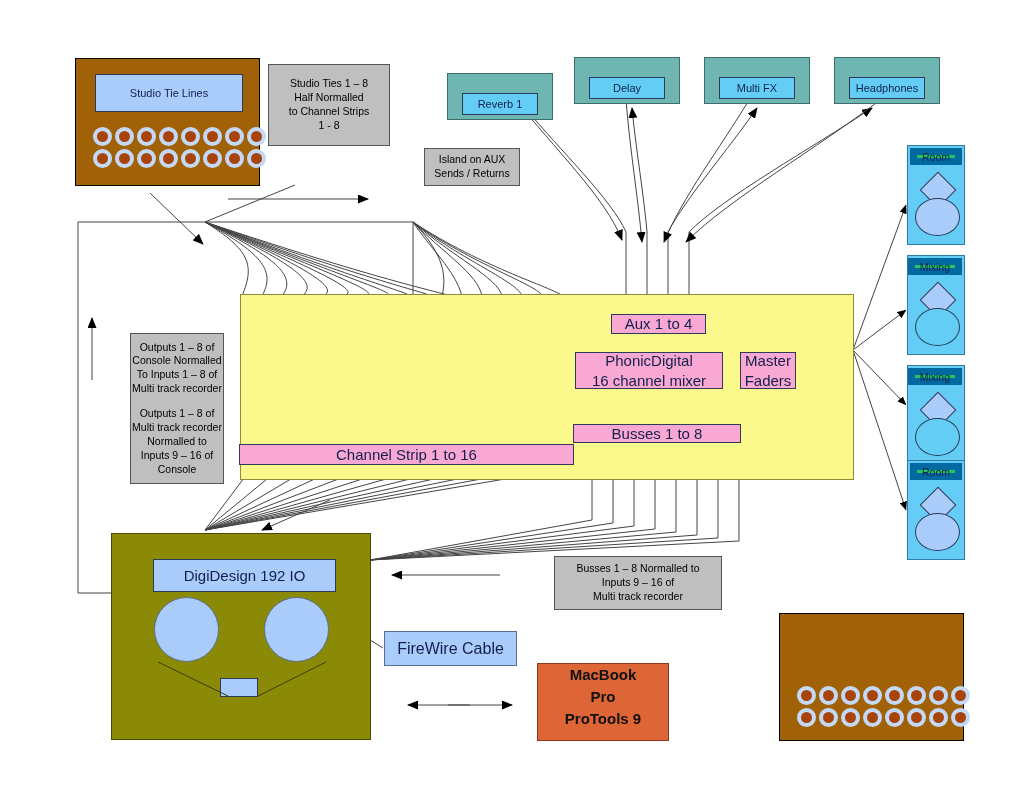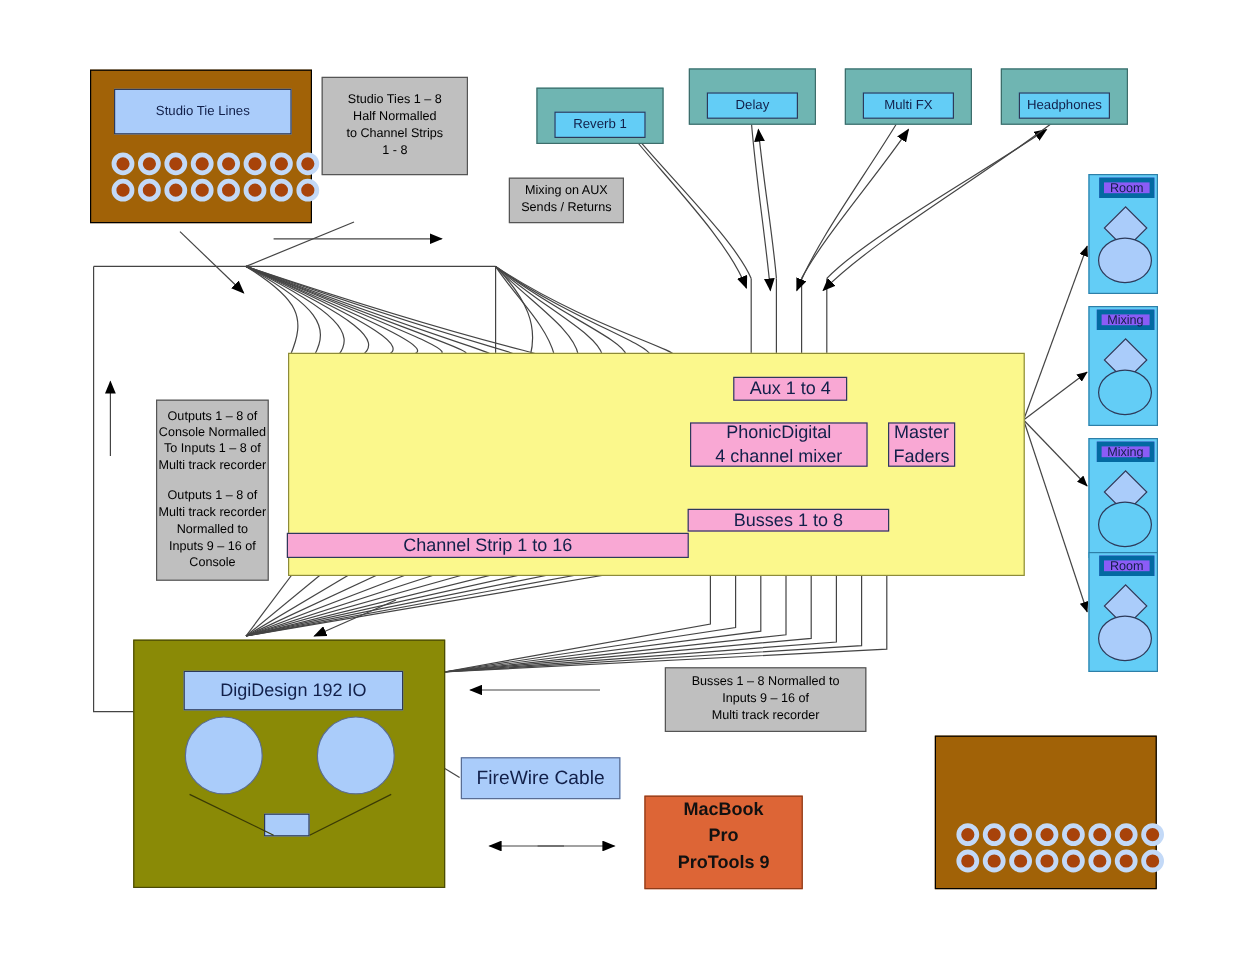--- a/index.html
+++ b/index.html
@@ -20,22 +20,22 @@
            text-align:center;color:#000;font-size:10.5px;line-height:1.32;box-sizing:border-box;}
   .fxbox{position:absolute;background:#6fb5b2;border:1px solid #3d6d6b;box-sizing:border-box;}
   .fxlabel{position:absolute;left:14px;right:14px;top:19px;height:22px;background:#63cdf6;
            border:1px solid #2d3a5a;display:flex;align-items:center;justify-content:center;
            font-size:11px;color:#12204a;box-sizing:border-box;}
   .console{position:absolute;background:#fbf88c;border:1px solid #8d8b3a;box-sizing:border-box;}
   .cyanbox{position:absolute;background:#f9a8d4;border:1px solid #2d3a5a;
            display:flex;align-items:center;justify-content:center;text-align:center;
            color:#12204a;font-size:15px;line-height:1.3;box-sizing:border-box;}
   .speaker{position:absolute;background:#63cdf6;border:1px solid #2d7fa8;box-sizing:border-box;}
-  .spklabel{position:absolute;right:2px;top:2px;height:17px;padding:0 5px;background:#8b5cf6;
-            border:4px solid #0369a1;display:flex;align-items:center;justify-content:center;
+  .spklabel{position:absolute;right:2px;top:2px;height:17px;padding:0 5px;background:#22c55e;
+            border:7px solid #0369a1;display:flex;align-items:center;justify-content:center;
             font-size:10.5px;color:#12204a;box-sizing:border-box;}
   .tweeter{position:absolute;width:26px;height:26px;background:#aaccfa;border:1px solid #2d3a5a;
            transform:rotate(45deg);box-sizing:border-box;}
   .woofer{position:absolute;border-radius:50%;border:1px solid #2d3a5a;box-sizing:border-box;}
   .olive{position:absolute;background:#8a8a06;border:1px solid #4a4a05;box-sizing:border-box;}
   .ocircle{position:absolute;border-radius:50%;background:#aaccfa;border:1px solid #5a6d93;box-sizing:border-box;}
   .orange{position:absolute;background:#dd6536;border:1px solid #8c3b1a;
           display:flex;align-items:center;text-align:center;
           color:#111;font-size:15px;line-height:1.45;box-sizing:border-box;font-weight:bold;}
   .fwbox{position:absolute;background:#aaccfa;border:1px solid #5a6d93;
@@ -191,21 +191,21 @@
   </div>
 
   <div class="graybox" style="left:268px;top:64px;width:122px;height:82px;">
     <span>Studio Ties 1 – 8</span>
     <span>Half Normalled</span>
     <span>to Channel Strips</span>
     <span>1 - 8</span>
   </div>
 
   <div class="graybox" style="left:424px;top:148px;width:96px;height:38px;">
-    <span>Mixing on AUX</span>
+    <span>Island on AUX</span>
     <span>Sends / Returns</span>
   </div>
 
   <div class="graybox" style="left:130px;top:333px;width:94px;height:151px;">
     <span>Outputs 1 – 8 of</span>
     <span>Console Normalled</span>
     <span>To Inputs 1 – 8 of</span>
     <span>Multi track recorder</span>
     <span style="height:11px;"></span>
     <span>Outputs 1 – 8 of</span>
@@ -233,21 +233,21 @@
   <div class="fxbox" style="left:834px;top:57px;width:106px;height:47px;">
     <div class="fxlabel">Headphones</div>
   </div>
 
   <div class="console" style="left:240px;top:294px;width:614px;height:186px;"></div>
 
   <div class="cyanbox" style="left:611px;top:314px;width:95px;height:20px;">Aux 1 to 4</div>
 
   <div class="cyanbox" style="left:575px;top:352px;width:148px;height:37px;flex-direction:column;">
     <span>PhonicDigital</span>
-    <span>4 channel mixer</span>
+    <span>16 channel mixer</span>
   </div>
 
   <div class="cyanbox" style="left:740px;top:352px;width:56px;height:37px;flex-direction:column;">
     <span>Master</span>
     <span>Faders</span>
   </div>
 
   <div class="cyanbox" style="left:573px;top:424px;width:168px;height:19px;">Busses 1 to 8</div>
 
   <div class="cyanbox" style="left:239px;top:444px;width:335px;height:21px;">Channel Strip 1 to 16</div>

